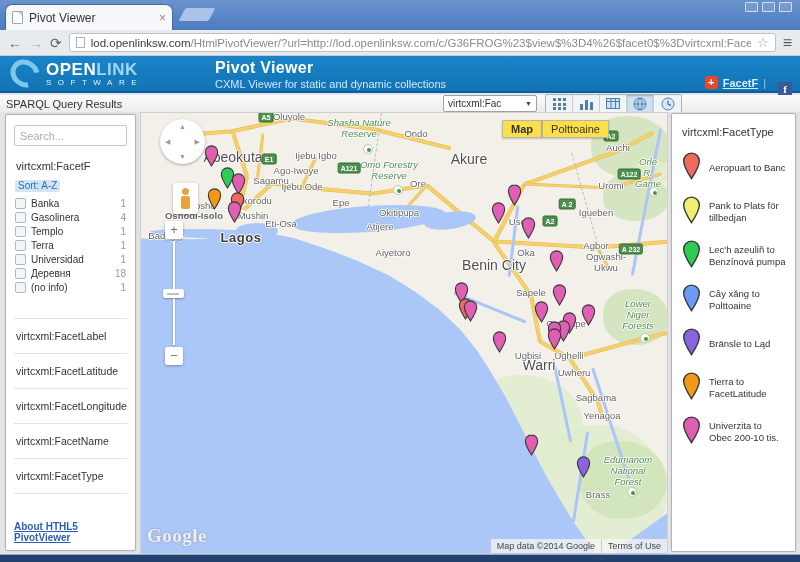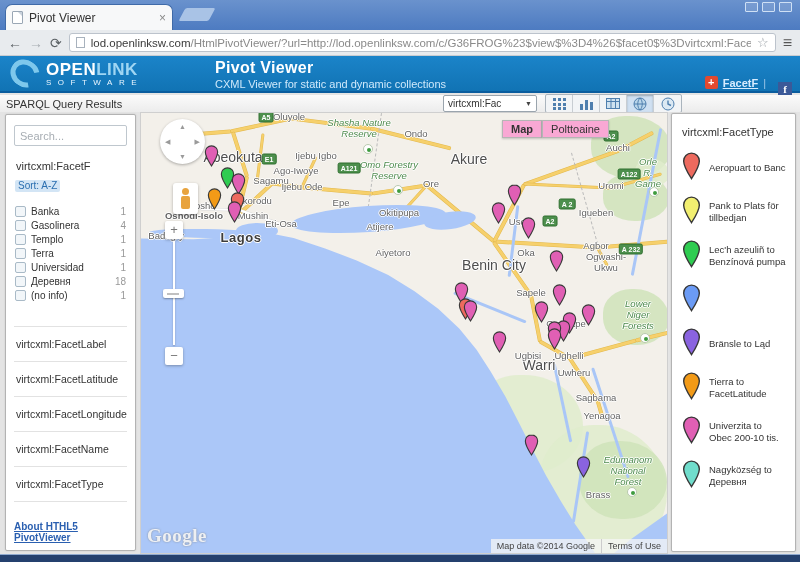--- a/index.html
+++ b/index.html
@@ -73,21 +73,21 @@
   
   .content { position:absolute; left:0; top:112px; width:800px; height:442px; background:#e4e4e4; }
   .panel { position:absolute; background:#fff; border:1px solid #b3b3b3; border-radius:2px;
     box-shadow:0 0 2px rgba(0,0,0,.12); }
   .left-panel { left:5px; top:2px; width:131px; height:437px; padding:10px 8px 8px 8px; }
   .search-input { width:100%; height:21px; border:1px solid #bfc7ce; border-radius:2px; font-size:11px;
     padding:0 5px; color:#333; font-family:"Liberation Sans",sans-serif; }
   .search-input::placeholder { color:#a7adb3; }
   .facet-group-title { font-size:11px; color:#333; margin:14px 0 3px 2px; }
   .sort-chip { display:inline-block; font-size:10px; color:#2b6fb0; background:#d3e5f5; padding:0 3px 1px 3px;
-    border-radius:2px; margin:0 0 12px 1px; }
+    border-radius:2px; margin:0 0 4px 1px; }
   .facet-row { display:flex; align-items:center; gap:5px; padding:1.5px 1px; font-size:10px; color:#333; }
   .facet-row .cb { width:11px; height:11px; border:1px solid #a9bac7; background:#f2f6f9; border-radius:2px; flex:0 0 auto; }
   .facet-row .lab { flex:1; white-space:nowrap; overflow:hidden; }
   .facet-row .cnt { color:#999; }
   .collapsed-list { margin-top:24px; border-top:1px solid #e2e2e2; }
   .collapsed-row { border-bottom:1px solid #e2e2e2; padding:11px 2px; font-size:10.5px; color:#333; }
   .about-link { position:absolute; left:8px; bottom:7px; font-size:10px; font-weight:bold; color:#2a5fb0;
     text-decoration:underline; }
 
   .right-panel { left:671px; top:1px; width:125px; height:439px; padding:12px 8px 8px 10px; overflow:hidden; }
@@ -116,21 +116,21 @@
     color:#fff; font-size:7px; font-weight:bold; padding:0px 2px; border-radius:2px; line-height:9px; white-space:nowrap; }
   .tree { position:absolute; width:10px; height:10px; background:#fff; border:1px solid #b9c9ae; border-radius:50%; }
   .tree::after { content:""; position:absolute; left:2.5px; top:2.5px; width:4px; height:4px; background:#3f9c3f; border-radius:50%; }
   .marker { position:absolute; width:15px; height:22px; }
   .map-watermark { position:absolute; left:6px; bottom:6px; font-size:19px; font-weight:bold; color:rgba(255,255,255,.85);
     text-shadow:0 0 2px rgba(120,120,120,.8); letter-spacing:.5px; font-family:"Liberation Serif",serif;text-align:right; }
   .attrib { position:absolute; right:0; bottom:0; display:flex; font-size:9px; color:#444; }
   .attrib span { background:rgba(245,245,245,.75); padding:2px 6px; }
   .attrib .terms { border-left:1px solid #ccc; }
   .maptype { position:absolute; top:7px; right:58px; display:flex; }
-  .maptype .mt { background:#f9a8d4; border:1px solid #b5b5b5; font-size:11px; color:#333; padding:2px 8px; box-shadow:0 1px 2px rgba(0,0,0,.2); }
+  .maptype .mt { background:#fde047; border:1px solid #b5b5b5; font-size:11px; color:#333; padding:2px 8px; box-shadow:0 1px 2px rgba(0,0,0,.2); }
   .maptype .mt.active { font-weight:bold; }
   .pan { position:absolute; left:19px; top:6px; width:45px; height:45px; background:#fff; border-radius:50%;
     box-shadow:0 1px 3px rgba(0,0,0,.3); }
   .pan span { position:absolute; font-size:7px; color:#9a9a9a; }
   .pan .n { top:4px; left:50%; transform:translateX(-50%); }
   .pan .s { bottom:4px; left:50%; transform:translateX(-50%); }
   .pan .w { left:5px; top:50%; transform:translateY(-50%); }
   .pan .e { right:5px; top:50%; transform:translateY(-50%); }
   .pegman { position:absolute; left:32px; top:70px; width:25px; height:31px; background:#fff; border-radius:3px;
     box-shadow:0 1px 3px rgba(0,0,0,.3); }
@@ -389,21 +389,21 @@
           <span class="maplabel" style="left: 140px; top: 111px;">Eti-Osa</span>
           <span class="maplabel big" style="left: 100px; top: 125px;">Lagos</span>
           <span class="maplabel" style="left: 25px; top: 123px;">Badagry</span>
           <span class="maplabel" style="left: 239px; top: 114px;">Atijere</span>
           <span class="maplabel" style="left: 252px; top: 140px;">Aiyetoro</span>
           <span class="maplabel" style="left: 258px; top: 100px;">Okitipupa</span>
           <span class="maplabel" style="left: 275px; top: 21px;">Ondo</span>
           <span class="maplabel med" style="left: 328px; top: 20px;">Akure</span>
           <span class="maplabel" style="left: 373px; top: 13px;">Owo</span>
           <span class="maplabel" style="left: 477px; top: 35px;">Auchi</span>
-          <span class="maplabel" style="left: 290px; top: 71px;">Ore</span>
+          <span class="maplabel" style="left: 277px; top: 71px;">Ore</span>
           <span class="maplabel" style="left: 470px; top: 73px;">Uromi</span>
           <span class="maplabel" style="left: 455px; top: 100px;">Igueben</span>
           <span class="maplabel" style="left: 380px; top: 109px;">Uselu</span>
           <span class="maplabel med" style="left: 353px; top: 126px;">Benin City</span>
           <span class="maplabel" style="left: 385px; top: 140px;">Oka</span>
           <span class="maplabel" style="left: 455px; top: 133px;">Agbor</span>
           <span class="maplabel" style="left: 465px; top: 150px;">Ogwashi-Ukwu</span>
           <span class="maplabel" style="left: 390px; top: 180px;">Sapele</span>
           <span class="maplabel" style="left: 425px; top: 211px;">Orerokpe</span>
           <span class="maplabel med" style="left: 398px; top: 226px;">Warri</span>
@@ -544,44 +544,39 @@
           <div class="legend-item">
             <span><svg width="19" height="28" viewBox="0 0 20 30">
                 <path d="M10 1.2 C5.2 1.2 1.6 5 1.6 9.6 C1.6 15.6 10 28.6 10 28.6 C10 28.6 18.4 15.6 18.4 9.6 C18.4 5 14.8 1.2 10 1.2 Z" fill="#2fcc51" stroke="#383838" stroke-width="1.5"></path>
               </svg></span>
             <span class="txt">Lec'h azeuliñ to Benzínová pumpa</span>
           </div>
           <div class="legend-item">
             <span><svg width="19" height="28" viewBox="0 0 20 30">
                 <path d="M10 1.2 C5.2 1.2 1.6 5 1.6 9.6 C1.6 15.6 10 28.6 10 28.6 C10 28.6 18.4 15.6 18.4 9.6 C18.4 5 14.8 1.2 10 1.2 Z" fill="#6b9bf5" stroke="#383838" stroke-width="1.5"></path>
               </svg></span>
+            <span class="txt">Cây xăng to Polttoaine</span>
           </div>
           <div class="legend-item">
             <span><svg width="19" height="28" viewBox="0 0 20 30">
                 <path d="M10 1.2 C5.2 1.2 1.6 5 1.6 9.6 C1.6 15.6 10 28.6 10 28.6 C10 28.6 18.4 15.6 18.4 9.6 C18.4 5 14.8 1.2 10 1.2 Z" fill="#8a63e0" stroke="#383838" stroke-width="1.5"></path>
               </svg></span>
             <span class="txt">Bränsle to Ląd</span>
           </div>
           <div class="legend-item">
             <span><svg width="19" height="28" viewBox="0 0 20 30">
                 <path d="M10 1.2 C5.2 1.2 1.6 5 1.6 9.6 C1.6 15.6 10 28.6 10 28.6 C10 28.6 18.4 15.6 18.4 9.6 C18.4 5 14.8 1.2 10 1.2 Z" fill="#f29a17" stroke="#383838" stroke-width="1.5"></path>
               </svg></span>
             <span class="txt">Tierra to FacetLatitude</span>
           </div>
           <div class="legend-item">
             <span><svg width="19" height="28" viewBox="0 0 20 30">
                 <path d="M10 1.2 C5.2 1.2 1.6 5 1.6 9.6 C1.6 15.6 10 28.6 10 28.6 C10 28.6 18.4 15.6 18.4 9.6 C18.4 5 14.8 1.2 10 1.2 Z" fill="#e05fb4" stroke="#383838" stroke-width="1.5"></path>
               </svg></span>
             <span class="txt">Univerzita to Obec 200-10 tis.</span>
-          </div>
-          <div class="legend-item">
-            <span><svg width="19" height="28" viewBox="0 0 20 30">
-                <path d="M10 1.2 C5.2 1.2 1.6 5 1.6 9.6 C1.6 15.6 10 28.6 10 28.6 C10 28.6 18.4 15.6 18.4 9.6 C18.4 5 14.8 1.2 10 1.2 Z" fill="#70ddcc" stroke="#383838" stroke-width="1.5"></path>
-              </svg></span>
-            <span class="txt">Nagyközség to Деревня</span>
           </div>
         </div>
     </div>
 
   </div>
 
   <div class="bottombar"></div>
 </div>
 
 </body></html>

